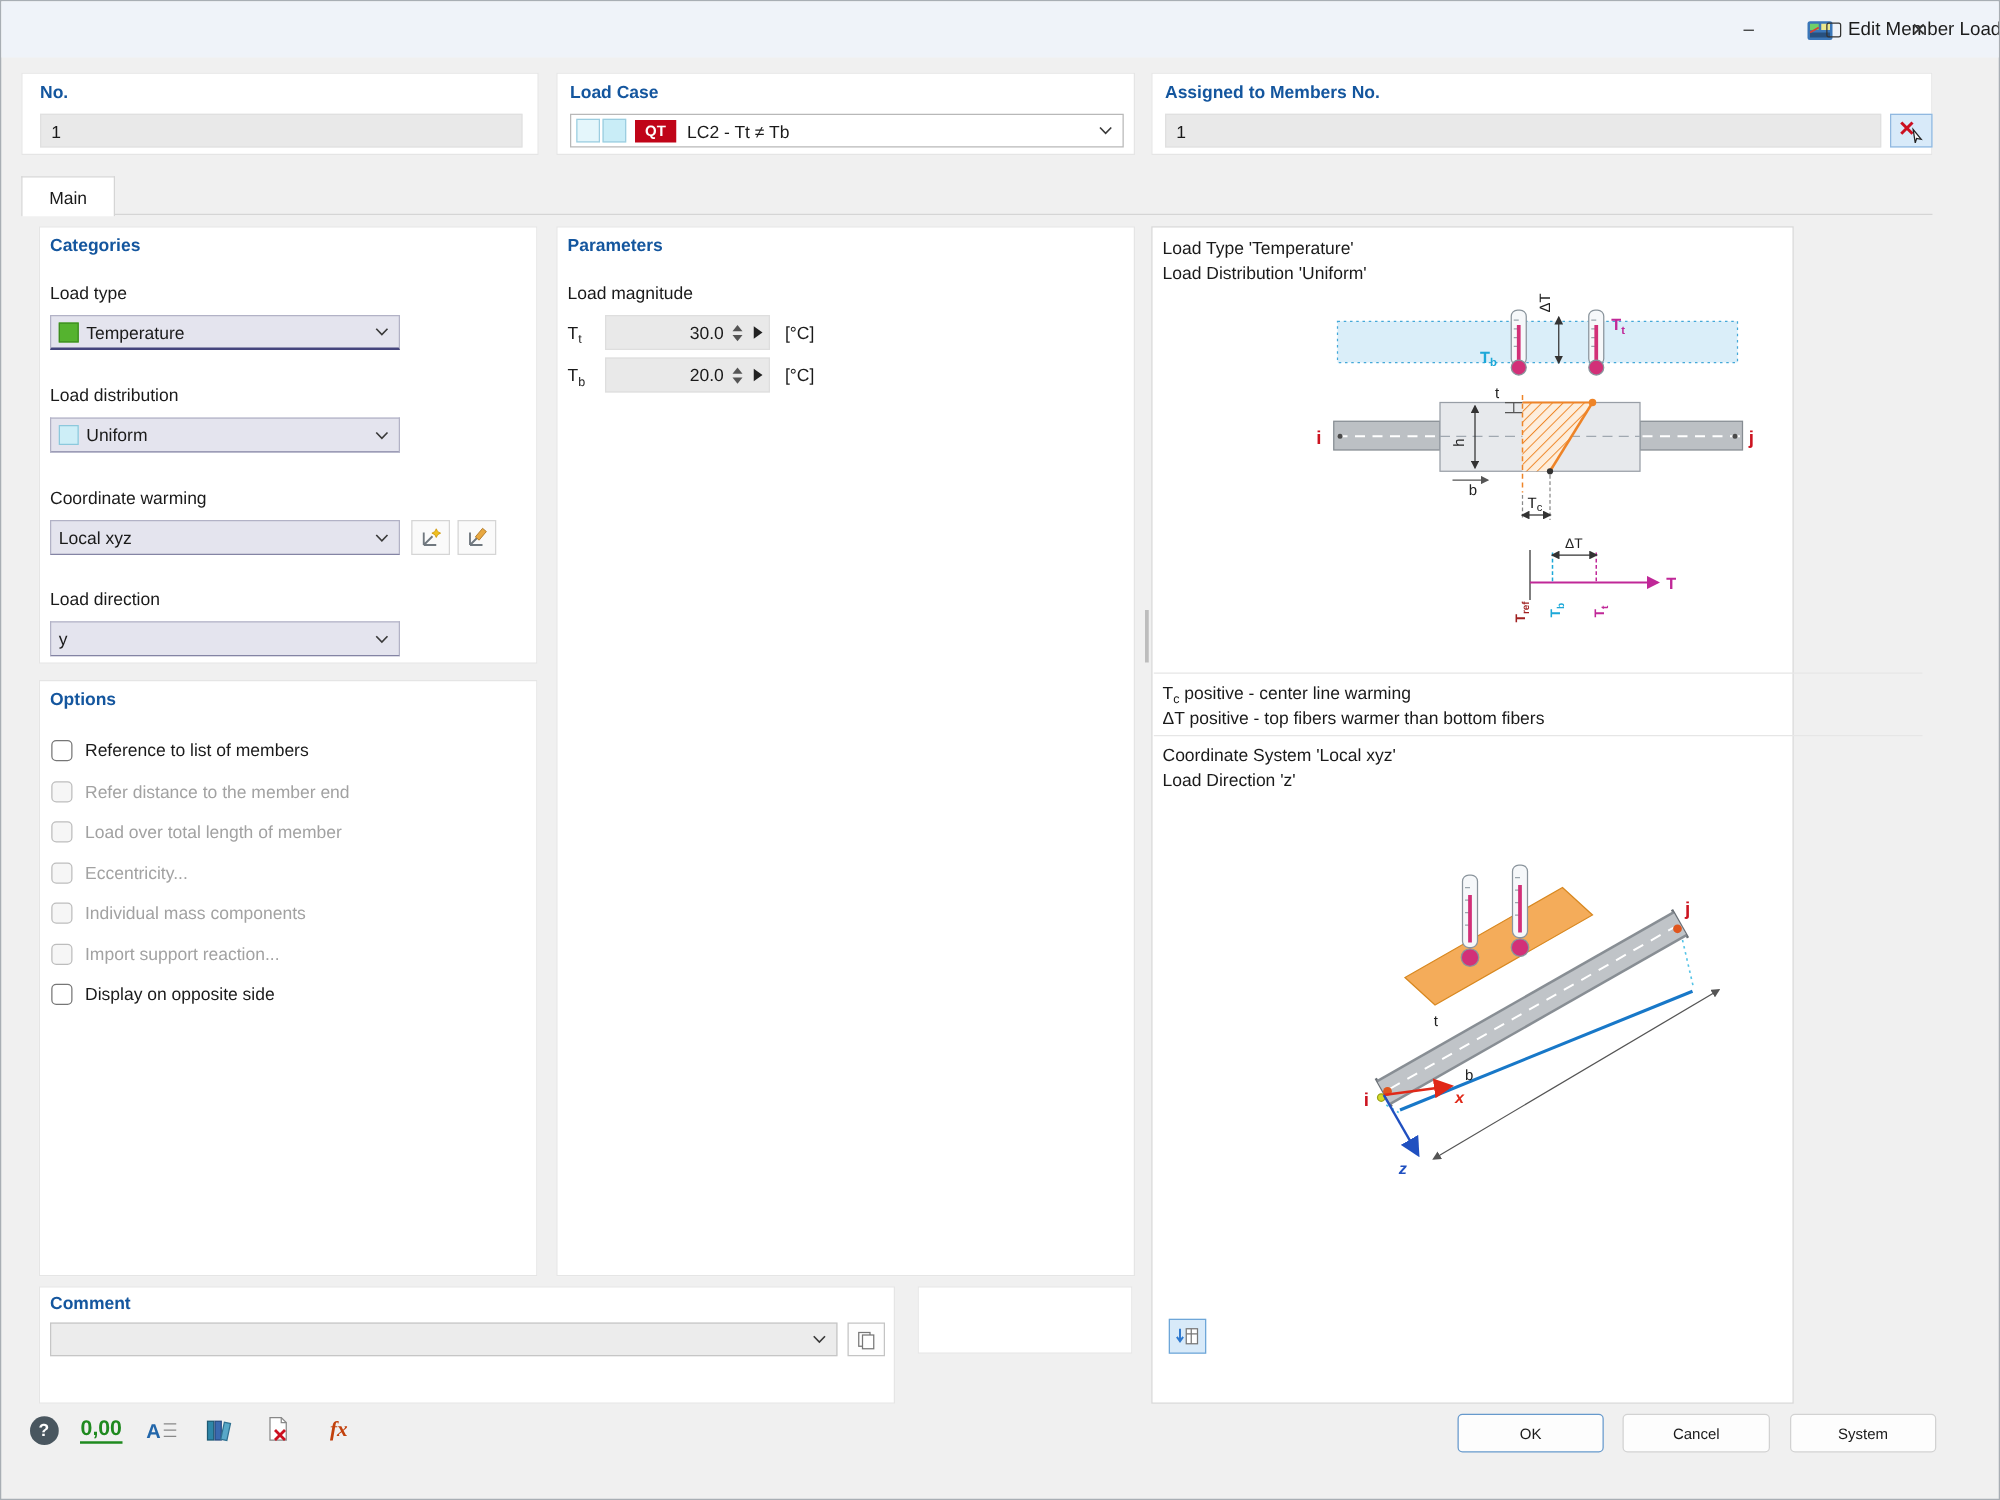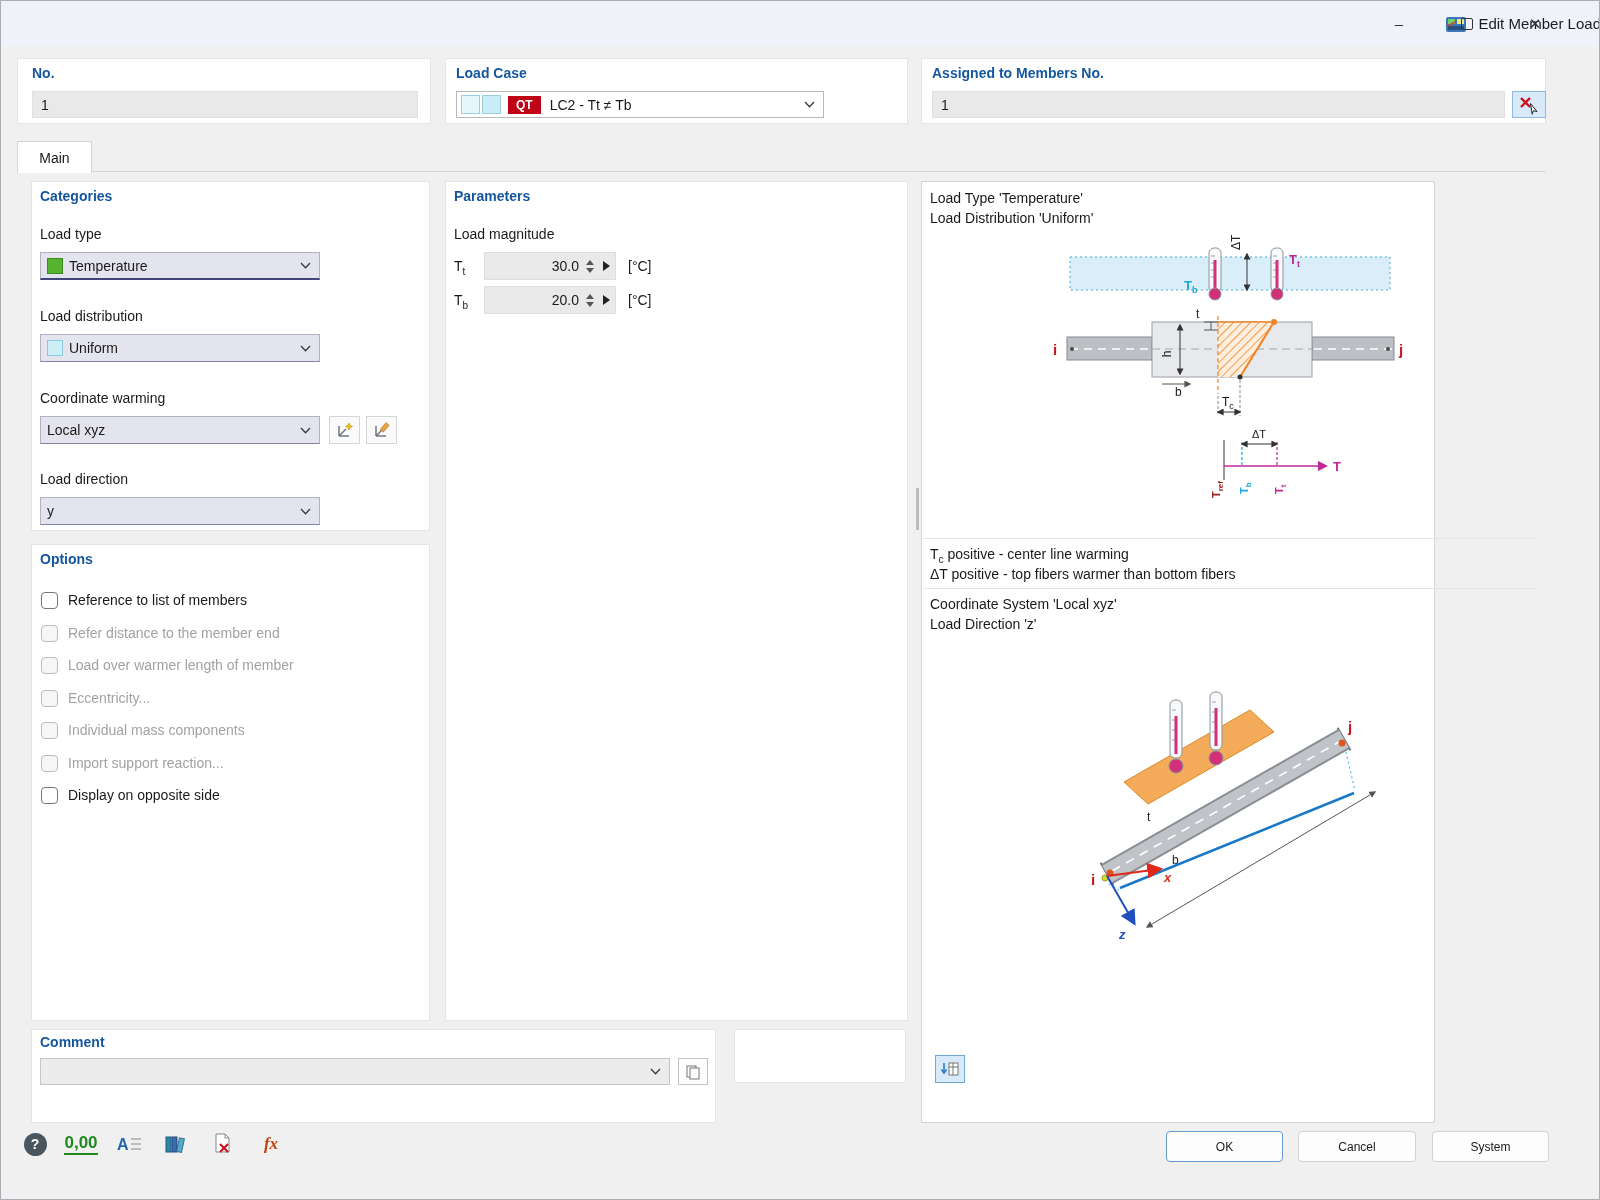--- a/index.html
+++ b/index.html
@@ -97,21 +97,21 @@
     </div>
   </div>
 
   <div class="panel" style="left:16px;top:57px;width:414px;height:66px">
     <div class="sec-title" style="left:14px;top:6px">No.</div>
     <input class="gray-input" style="left: 14px; top: 32px; width: 386px;" readonly="" value="1">
   </div>
 
   <div class="panel" style="left:444px;top:57px;width:463px;height:66px">
     <div class="sec-title" style="left:10px;top:6px">Load Case</div>
-    <div class="combo" style="left:10px;top:32px;width:368px">
+    <div class="combo" style="left:10px;top:32px;width:443px">
       <span class="lc-swatch" style="background:#e4f6fb"></span>
       <span class="lc-swatch" style="background:#c9edf7"></span>
       <span class="qt-badge">QT</span>
       <span class="lc-text">LC2 - Tt ≠ Tb</span>
       <svg class="chev" width="11" height="7" viewBox="0 0 11 7">
           <path d="M1 1 L5.5 5.7 L10 1" fill="none" stroke="#3a3a3a" stroke-width="1.3"></path>
         </svg>
     </div>
   </div>
 
@@ -189,21 +189,21 @@
     <div class="opt-row" style="top:44px">
       <span class="cb"></span>
       <span class="opt-label">Reference to list of members</span>
     </div>
     <div class="opt-row disabled" style="top:77px">
       <span class="cb"></span>
       <span class="opt-label">Refer distance to the member end</span>
     </div>
     <div class="opt-row disabled" style="top:109px">
       <span class="cb"></span>
-      <span class="opt-label">Load over warmer length of member</span>
+      <span class="opt-label">Load over total length of member</span>
     </div>
     <div class="opt-row disabled" style="top:142px">
       <span class="cb"></span>
       <span class="opt-label">Eccentricity...</span>
     </div>
     <div class="opt-row disabled" style="top:174px">
       <span class="cb"></span>
       <span class="opt-label">Individual mass components</span>
     </div>
     <div class="opt-row disabled" style="top:207px">

